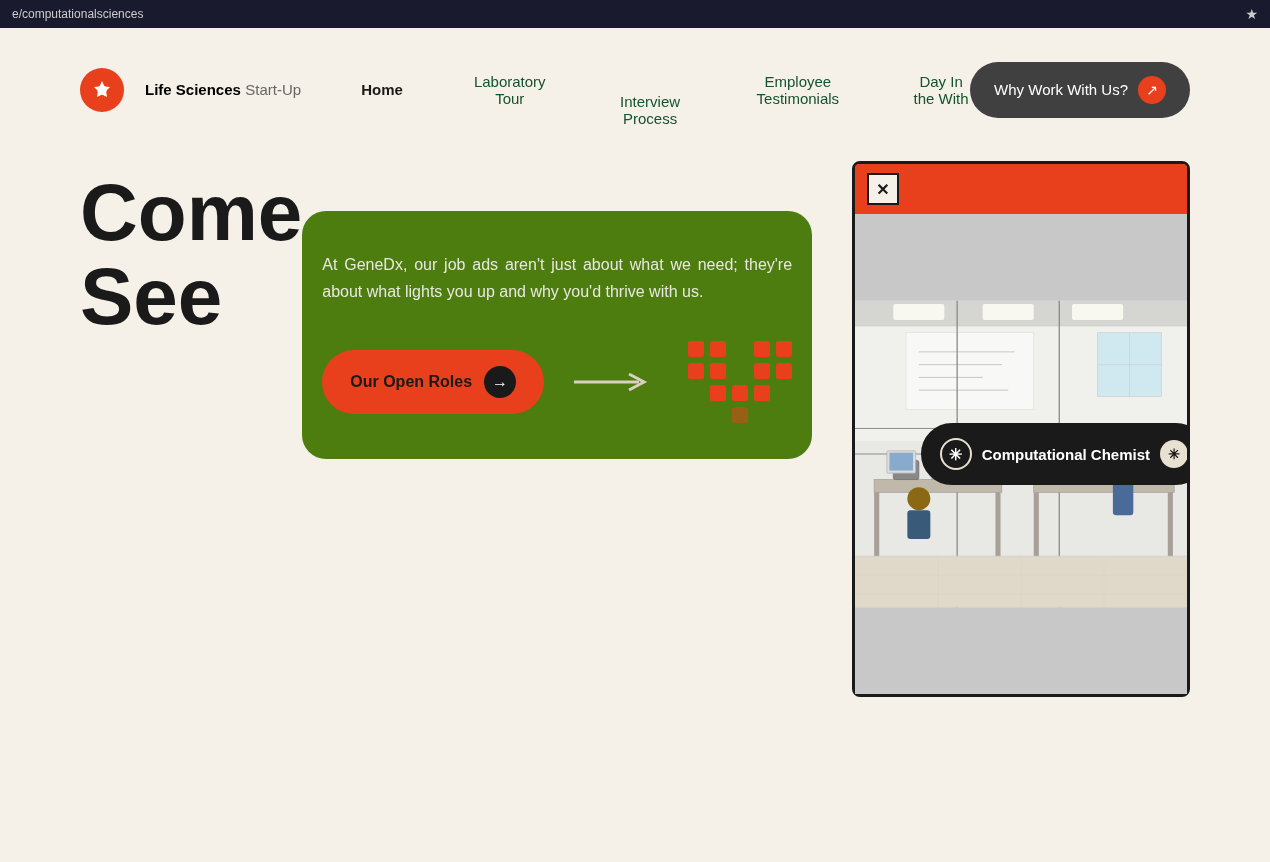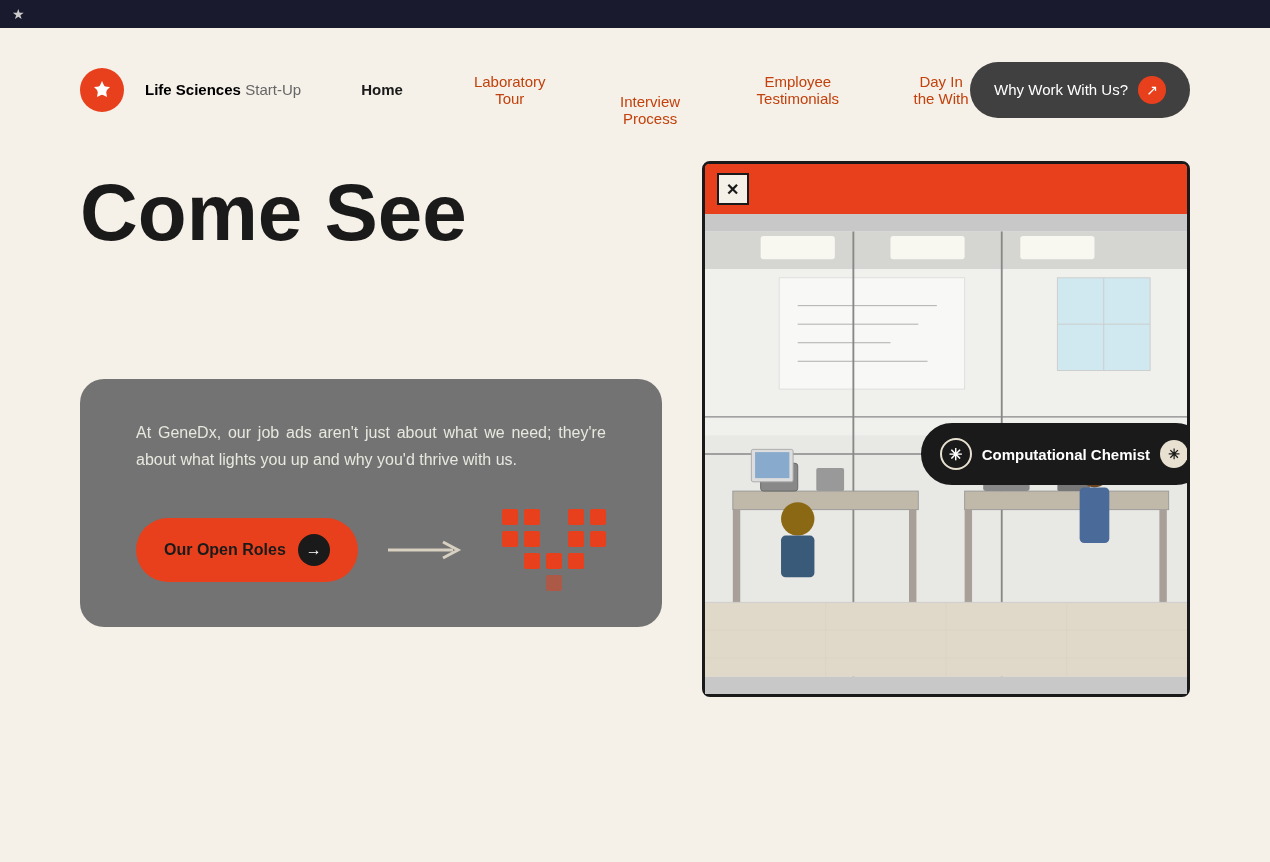--- a/index.html
+++ b/index.html
@@ -75,21 +75,21 @@
 
     .nav-links {
       display: flex;
       align-items: center;
       gap: 71px;
       flex: 1;
     }
 
     .nav-link {
       font-size: 15px;
-      color: #c2410c;
+      color: #14532d;
       text-decoration: none;
       text-align: center;
       cursor: pointer;
     }
     .nav-link.active {
       font-weight: 700;
       color: #1a1a1a;
     }
 
     .cta-button {
@@ -124,35 +124,35 @@
       display: flex;
       padding: 20px 80px 40px;
       gap: 40px;
       align-items: flex-start;
       position: relative;
     }
 
     .hero-left {
       flex: 0 0 520px;
       display: flex;
-      flex-direction: column;
+      flex-direction: row;
     }
 
     .hero-title {
       font-size: 80px;
       font-weight: 900;
       line-height: 1.05;
       color: #1a1a1a;
       margin-bottom: 0;
     }
 
     .hero-bottom-card {
-      background: #737373;
+      background: #4d7c0f;
       border-radius: 24px;
-      padding: 40px 56px 36px;
+      padding: 40px 20px 36px;
       margin-top: 40px;
       flex: 1;
     }
 
     .hero-description {
       color: #e8e8e0;
       font-size: 16px;
       line-height: 1.7;
       margin-bottom: 36px;
       text-align: justify;
@@ -303,20 +303,21 @@
       display: flex;
       align-items: center;
       justify-content: center;
       font-size: 14px;
     }
   </style>
 </head>
 <body>
 
 <div class="browser-bar">
+  <span class="browser-url">e/computationalsciences</span>
   <span class="browser-star">★</span>
 </div>
 <div class="browser-progress"></div>
 
 <div class="main-content">
 
   <nav>
     <div class="logo-area">
       <div class="logo-circle">
         <svg width="24" height="24" viewBox="0 0 24 24" fill="none">

